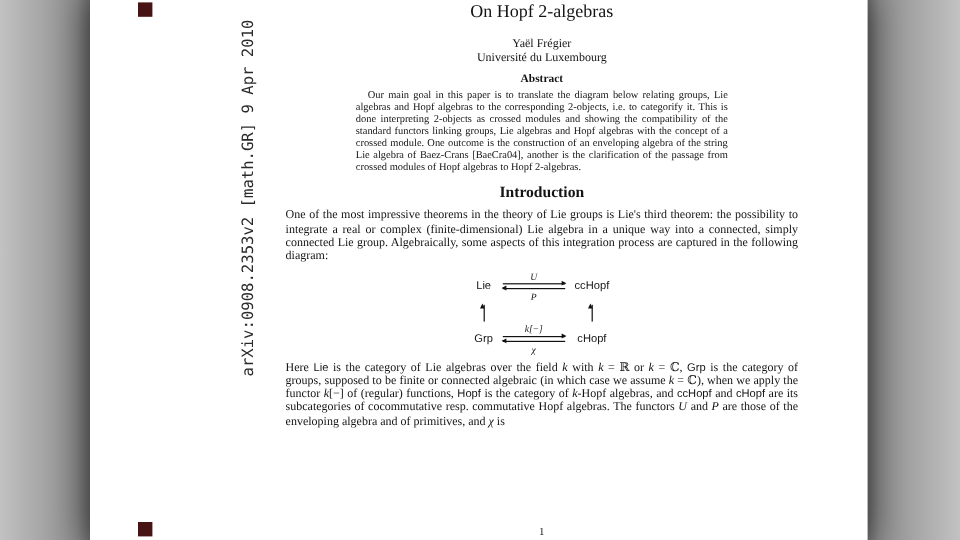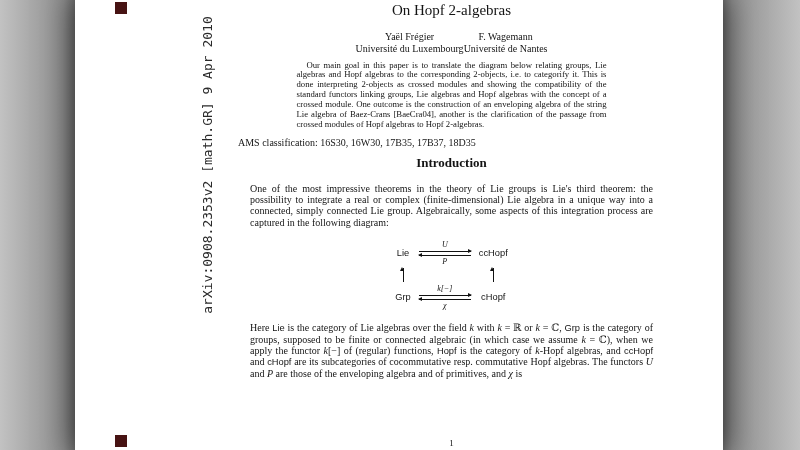--- a/index.html
+++ b/index.html
@@ -19,21 +19,21 @@
   .title { text-align:center; font-size:15px; margin:0 0 12px 0; }
   .authors { display:flex; justify-content:center; text-align:center;
              font-size:10px; margin-bottom:6px; }
   .author-name { margin-bottom:1px; }
   .date { text-align:center; font-size:10px; margin:5px 0 9px 0; }
   .abstract { width:310px; margin:0 auto; font-size:8.7px; line-height:1.14; }
   .abstract-heading { text-align:center; font-weight:bold; font-size:9.5px; margin-bottom:4px; }
   .abstract-text { margin:0; text-indent:10px; }
   .meta { margin-top:7px; }
   .section-heading { font-size:13px; font-weight:bold; text-align:center; margin:8px 0 7px 0; }
-  .body-text { margin:12px; }
+  .body-text { margin:0; }
   .tt { font-family:Liberation Sans, sans-serif; font-size:0.93em; }
   .it { font-style:italic; }
   .diagram-wrap { text-align:center; margin:6px 0 5px 0; }
   .diagram { display:inline-grid; grid-template-columns:auto 56px auto; column-gap:6px;
              row-gap:2px; align-items:center; justify-items:center; text-align:center; }
   .apair { display:flex; flex-direction:column; align-self:center; width:56px; }
   .alab { font-style:italic; font-size:8px; line-height:9px; height:9px; }
   .harrow { position:relative; height:1px; background:#111; margin:1.5px 2px; }
   .harrow.r::after { content:""; position:absolute; right:-1px; top:-2px; width:0; height:0;
                      border-left:4px solid #111; border-top:2.5px solid transparent; border-bottom:2.5px solid transparent; }
@@ -55,33 +55,29 @@
     <div class="stamp">arXiv:0908.2353v2  [math.GR]  9 Apr 2010</div>
 
     <div class="content">
       <div class="title">On Hopf 2-algebras</div>
 
       <div class="authors">
         <div class="author">
           <div class="author-name">Yaël Frégier</div>
           <div class="author-aff">Université du Luxembourg</div>
         </div>
-        <div class="author">
-          <div class="author-name">F. Wagemann</div>
-          <div class="author-aff">Université de Nantes</div>
-        </div>
       </div>
 
 
       <div class="abstract">
+        <div class="abstract-heading">Abstract</div>
         <p class="abstract-text">Our main goal in this paper is to translate the diagram below relating groups, Lie algebras and Hopf algebras to the corresponding 2-objects, i.e. to categorify it. This is done interpreting 2-objects as crossed modules and showing the compatibility of the standard functors linking groups, Lie algebras and Hopf algebras with the concept of a crossed module. One outcome is the construction of an enveloping algebra of the string Lie algebra of Baez-Crans [BaeCra04], another is the clarification of the passage from crossed modules of Hopf algebras to Hopf 2-algebras.</p>
       </div>
 
       <div class="meta">
-        <div>AMS classification: 16S30, 16W30, 17B35, 17B37, 18D35</div>
       </div>
 
       <div class="section-heading">Introduction</div>
 
       <p class="body-text">One of the most impressive theorems in the theory of Lie groups is Lie's third theorem: the possibility to integrate a real or complex (finite-dimensional) Lie algebra in a unique way into a connected, simply connected Lie group. Algebraically, some aspects of this integration process are captured in the following diagram:</p>
 
       <div class="diagram-wrap">
         <div class="diagram">
           <span class="tt">Lie</span>
           <span class="apair">

